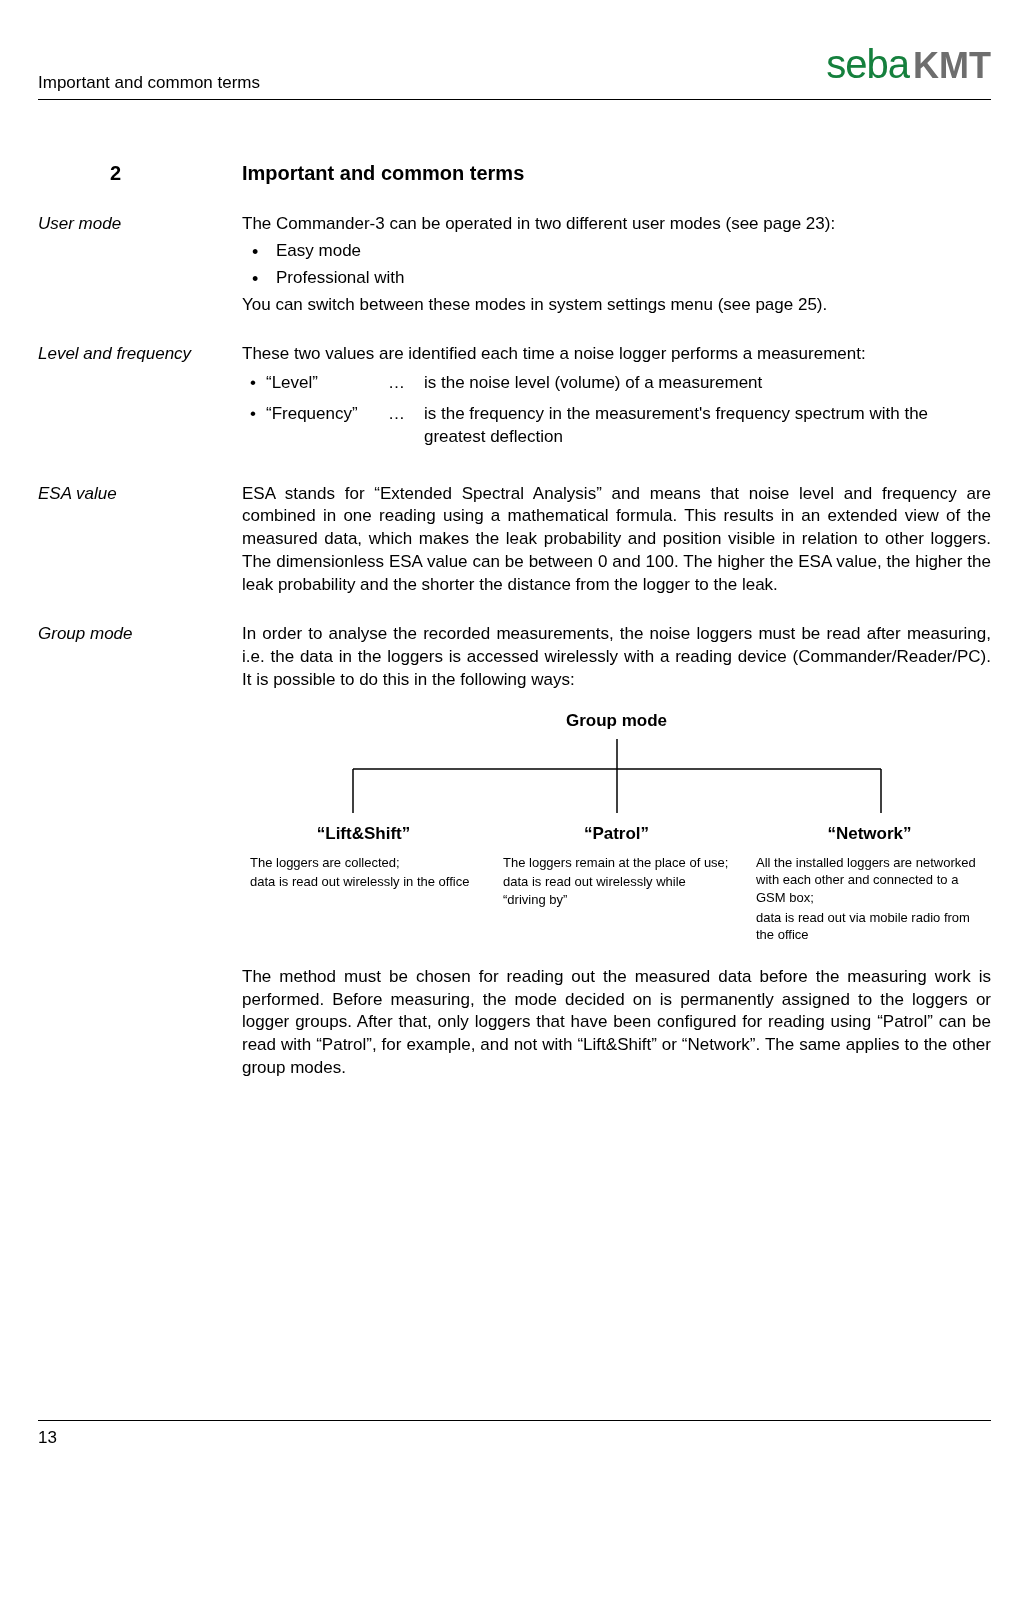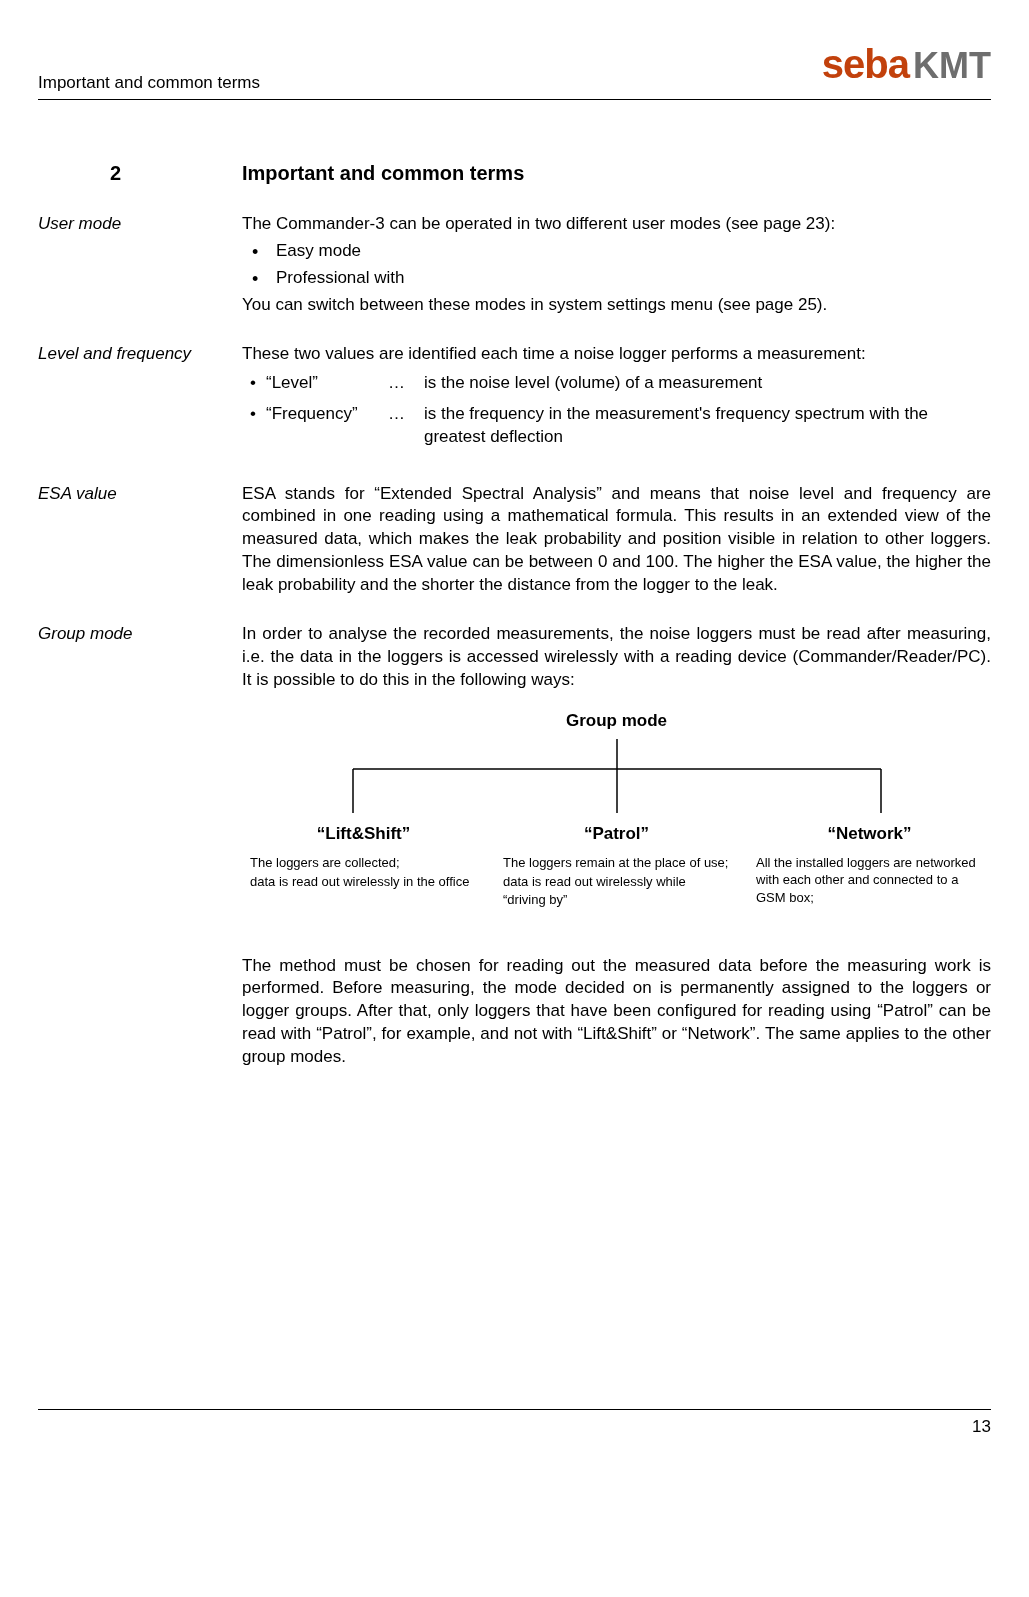--- a/index.html
+++ b/index.html
@@ -21,24 +21,24 @@
       padding-bottom: 4px;
       margin-bottom: 60px;
     }
     .header-title { font-size: 17px; }
     .logo {
       display: flex;
       align-items: baseline;
       padding-bottom: 4px;
     }
     .logo-seba {
-      font-weight: 700;
+      font-weight: 400;
       font-size: 40px;
       letter-spacing: -1px;
-      color: #c2410c;
+      color: #15803d;
     }
     .logo-kmt {
       font-weight: 900;
       font-size: 36px;
       color: #6e6e6e;
       margin-left: 4px;
       letter-spacing: 0px;
       margin-top: 18px;
     }
     .section-row { display: flex; margin-bottom: 26px; }
@@ -94,39 +94,39 @@
     .group-mode-title {
       text-align: center;
       font-weight: bold;
       margin-top: 18px;
       margin-bottom: 6px;
     }
     .tree-svg { display: block; margin: 0 auto 6px auto; }
     .three-cols {
       display: flex;
       gap: 10px;
-      margin-bottom: 44px;
+      margin-bottom: 20px;
     }
     .col { flex: 1; }
     .col-title {
       font-weight: bold;
       text-align: center;
       margin-bottom: 8px;
     }
     .col-body {
       padding: 0 8px;
       font-size: 13px;
       line-height: 1.35;
     }
     .col-body p { margin-bottom: 2px; }
     .footer {
       position: relative;
       margin-top: 340px;
       border-top: 1.5px solid #000;
-      text-align: right;
+      text-align: left;
       padding-top: 6px;
       font-size: 17px;
     }
   </style>
 </head>
 <body>
 
 <div class="header-row">
   <div class="header-title">Important and common terms</div>
   <div class="logo">
@@ -209,20 +209,21 @@
         <div class="col-title">“Patrol”</div>
         <div class="col-body">
           <p>The loggers remain at the place of use;</p>
           <p>data is read out wirelessly while “driving by”</p>
         </div>
       </div>
       <div class="col">
         <div class="col-title">“Network”</div>
         <div class="col-body">
           <p>All the installed loggers are networked with each other and connected to a GSM box;</p>
+          <p>data is read out via mobile radio from the office</p>
         </div>
       </div>
     </div>
 
     <div class="justify">The method must be chosen for reading out the measured data before the measuring work is performed. Before measuring, the mode decided on is permanently assigned to the loggers or logger groups. After that, only loggers that have been configured for reading using “Patrol” can be read with “Patrol”, for example, and not with “Lift&amp;Shift” or “Network”. The same applies to the other group modes.</div>
   </div>
 </div>
 
 <div class="footer">
   <span>13</span>

